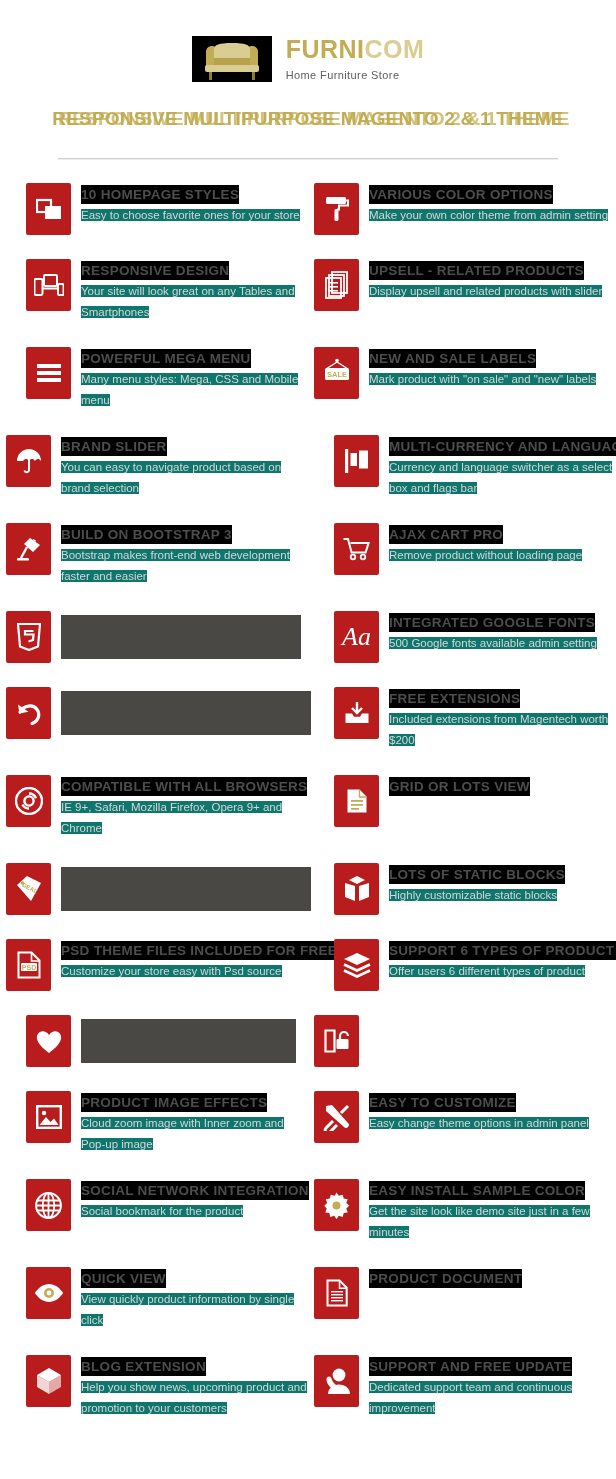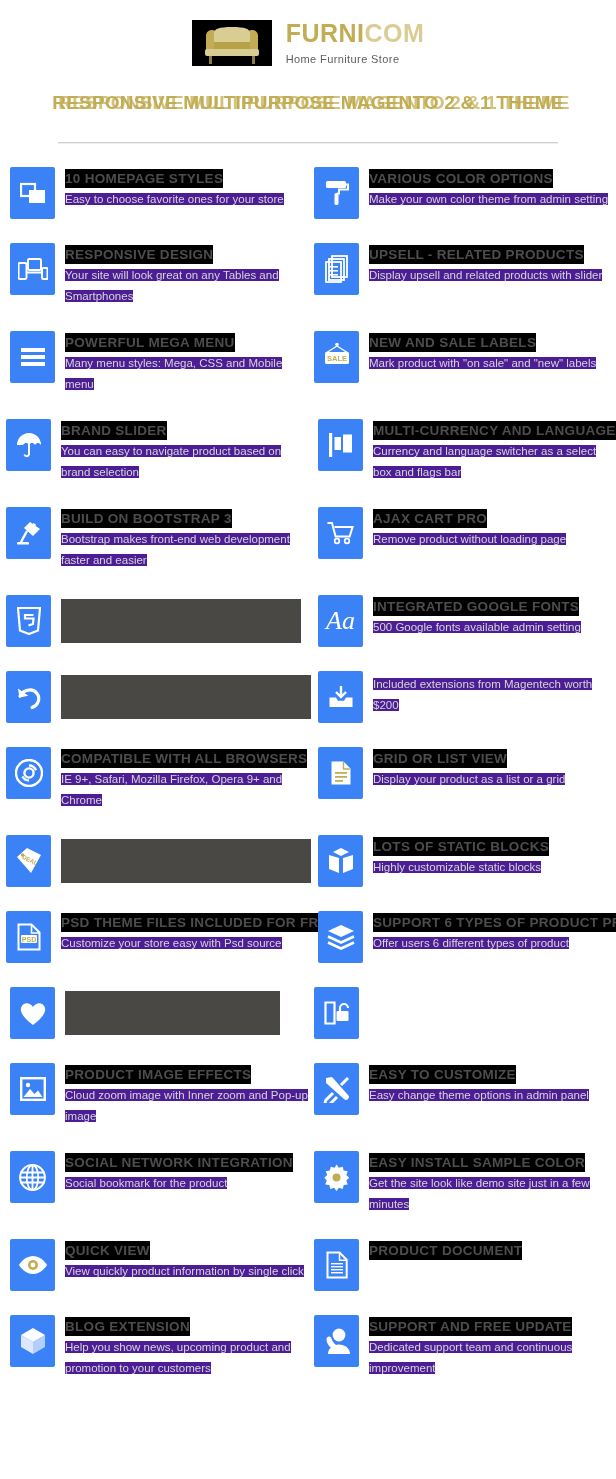--- a/index.html
+++ b/index.html
@@ -5,21 +5,21 @@
   html,body{margin:0;padding:0;}
   body{
     width:616px;
     background:#ffffff;
     font-family:"Liberation Sans","DejaVu Sans",sans-serif;
     -webkit-font-smoothing:none;
   }
   .page{position:relative;width:616px;min-height:1479px;overflow:hidden;}
 
   
-  .header{padding-top:20px;text-align:center;}
+  .header{padding-top:36px;text-align:center;}
   .brand{display:inline-flex;align-items:center;gap:14px;}
   .logo-mark{width:80px;height:46px;display:block;}
   .brand-text{text-align:left;line-height:1;}
   .brand-name{font-size:25px;font-weight:bold;letter-spacing:.5px;}
   .brand-name .b1{color:#c2ad55;}
   .brand-name .b2{color:#d9cd93;}
   .brand-tag{font-size:11px;color:#5e5e5e;letter-spacing:.4px;margin-top:8px;}
 
   
   .title-wrap{position:relative;height:42px;margin-top:22px;padding-left:24px;}
@@ -43,46 +43,46 @@
     grid-template-columns:308px 308px;
     column-gap:0;
     row-gap:0;
   }
   .cell{
     display:flex;
     align-items:flex-start;
     padding:0 0 24px 0;
     box-sizing:border-box;
   }
-  .cell.left{padding-left:10px;}
+  .cell.left{padding-left:26px;}
   .cell.right{padding-left:314px;margin-left:-308px;}
   .icon-box{
     flex:0 0 auto;
     width:45px;height:52px;
-    background:#3b82f6;
+    background:#b91c1c;
     border-radius:2px;
     display:flex;align-items:center;justify-content:center;
     margin-right:10px;
   }
   .icon-box svg{display:block;}
   .icon-box .aa{
     font-family:"Liberation Serif","DejaVu Serif",serif;
     font-style:italic;font-size:26px;color:#ffffff;line-height:1;
   }
   .txt{flex:1 1 auto;min-width:0;padding-top:2px;}
   .f-title{
     display:inline-block;
     background:#000000;color:#4d4d4d;
     font-size:13.5px;font-weight:bold;letter-spacing:.3px;
     line-height:19px;
     white-space:nowrap;
   }
   .f-desc{
     display:inline;
-    background:#4c1d95;color:#d6d6d6;
+    background:#0f766e;color:#d6d6d6;
     font-size:11.5px;line-height:21px;
     box-decoration-break:clone;
     -webkit-box-decoration-break:clone;
   }
   .f-desc-wrap{margin-top:1px;max-width:250px;}
   .cell.right .f-desc-wrap{max-width:260px;}
   .redacted{
     display:block;
     background:#4a4845;
     height:44px;
@@ -296,20 +296,21 @@
       </div>
       <div class="cell left">
         <div class="icon-box">
           <svg width="26" height="24" viewBox="0 0 26 24">
             <path d="M1.5 12.5V22h23v-9.5h-6.5l-2 3.2h-6l-2-3.2z" fill="#ffffff"></path>
             <path d="M13 1v9.5" stroke="#ffffff" stroke-width="2.4"></path>
             <path d="M8 7l5 5 5-5" fill="none" stroke="#ffffff" stroke-width="2.4"></path>
           </svg>
         </div>
         <div class="txt">
+          <div><span class="f-title">FREE EXTENSIONS</span></div>
           <div class="f-desc-wrap"><span class="f-desc">Included extensions from Magentech worth $200</span></div>
         </div>
       </div>
       <div class="cell right">
         <div class="icon-box">
           <svg width="28" height="28" viewBox="0 0 28 28">
             <circle cx="14" cy="14" r="13" fill="none" stroke="#ffffff" stroke-width="2.4"></circle>
             <path d="M14 6.5a7.5 7.5 0 0 1 7 4.8M14 21.5a7.5 7.5 0 0 1-6.6-4" fill="none" stroke="#ffffff" stroke-width="2.4"></path>
             <circle cx="14" cy="14" r="4.6" fill="none" stroke="#ffffff" stroke-width="2.4"></circle>
           </svg>
@@ -325,22 +326,21 @@
             <path d="M1.5 1.5h12l7 7v16h-19z" fill="#ffffff"></path>
             <path d="M13.5 2v7h7" fill="none" stroke="#c2ad55" stroke-width="1.4"></path>
             <g fill="#c2ad55">
               <rect x="5" y="12" width="12" height="1.8"></rect>
               <rect x="5" y="16" width="12" height="1.8"></rect>
               <rect x="5" y="20" width="8" height="1.8"></rect>
             </g>
           </svg>
         </div>
         <div class="txt">
-          <div><span class="f-title">GRID OR LIST VIEW</span></div>
-          <div class="f-desc-wrap"><span class="f-desc">Display your product as a list or a grid</span></div>
+          <div><span class="f-title">GRID OR LOTS VIEW</span></div>
         </div>
       </div>
       <div class="cell right">
         <div class="icon-box">
           <svg width="28" height="28" viewBox="0 0 28 28">
             <path d="M2 10 L12 1 L26 8 L16 26 Z" fill="#ffffff"></path>
             <circle cx="7.5" cy="8" r="1.8" fill="#c2ad55"></circle>
             <text x="14" y="15" font-family="Liberation Sans, sans-serif" font-size="6" font-weight="bold" fill="#c2ad55" transform="rotate(27 14 15)" text-anchor="middle">DEAL</text>
           </svg>
         </div>

